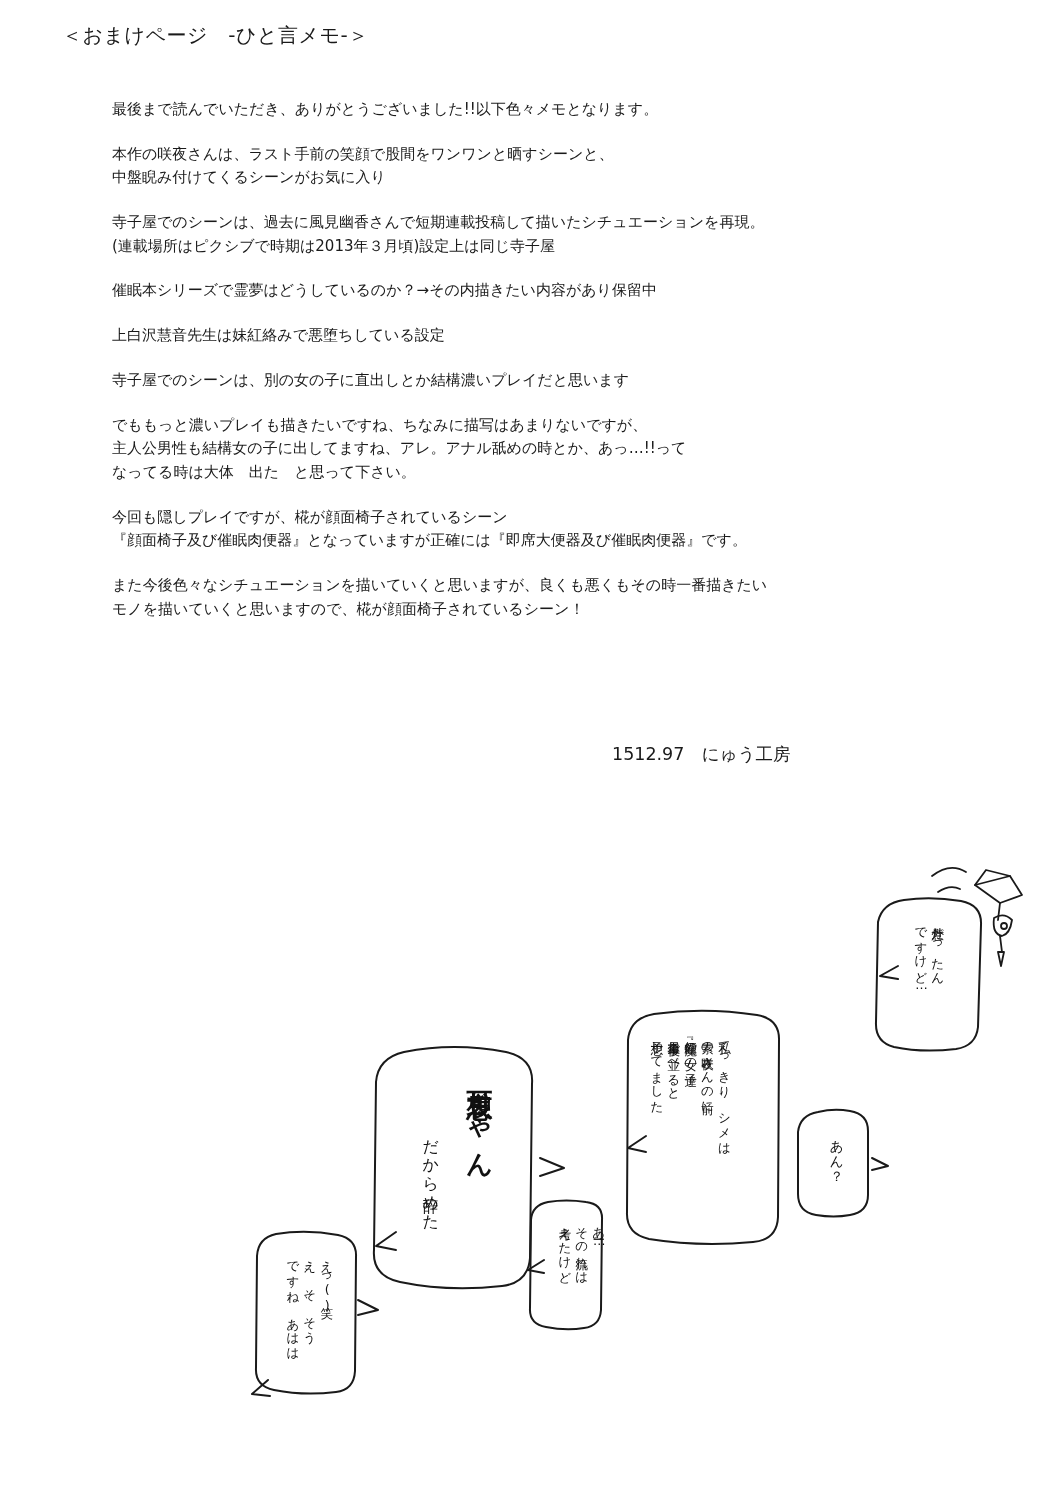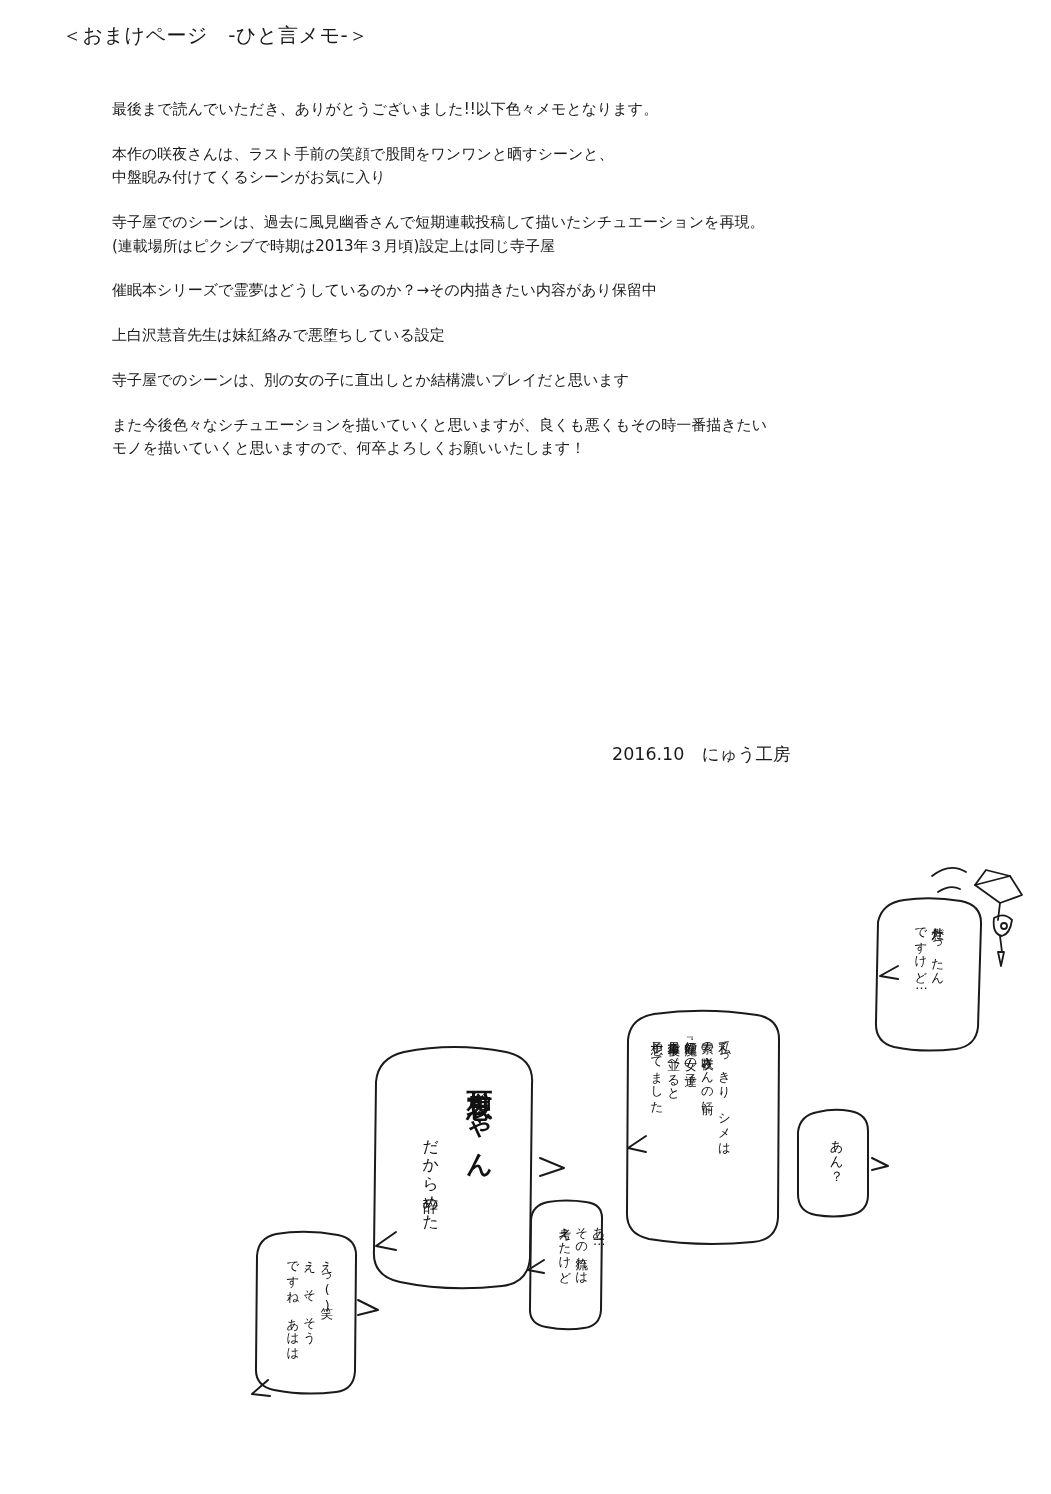--- a/index.html
+++ b/index.html
@@ -98,25 +98,30 @@
 
   <div class="memo-body">
     <p class="para">最後まで読んでいただき、ありがとうございました!!以下色々メモとなります。</p>
     <p class="para">本作の咲夜さんは、ラスト手前の笑顔で股間をワンワンと晒すシーンと、
 中盤睨み付けてくるシーンがお気に入り</p>
     <p class="para">寺子屋でのシーンは、過去に風見幽香さんで短期連載投稿して描いたシチュエーションを再現。
 (連載場所はピクシブで時期は2013年３月頃)設定上は同じ寺子屋</p>
     <p class="para">催眠本シリーズで霊夢はどうしているのか？→その内描きたい内容があり保留中</p>
     <p class="para">上白沢慧音先生は妹紅絡みで悪堕ちしている設定</p>
     <p class="para">寺子屋でのシーンは、別の女の子に直出しとか結構濃いプレイだと思います</p>
+    <p class="para">でももっと濃いプレイも描きたいですね、ちなみに描写はあまりないですが、
+主人公男性も結構女の子に出してますね、アレ。アナル舐めの時とか、あっ…!!って
+なってる時は大体　出た　と思って下さい。</p>
+    <p class="para">今回も隠しプレイですが、椛が顔面椅子されているシーン
+『顔面椅子及び催眠肉便器』となっていますが正確には『即席大便器及び催眠肉便器』です。</p>
     <p class="para">また今後色々なシチュエーションを描いていくと思いますが、良くも悪くもその時一番描きたい
-モノを描いていくと思いますので、何卒よろしくお願いいたします！</p>
+モノを描いていくと思いますので、椛が顔面椅子されているシーン！</p>
   </div>
 
-  <div class="signature">2016.10　にゅう工房</div>
+  <div class="signature">1512.97　にゅう工房</div>
 
   <div class="sketch">
     <svg width="1051" height="654" viewBox="0 0 1051 654" xmlns="http://www.w3.org/2000/svg">
       <g fill="none" stroke="#1a1a1a" stroke-width="2" stroke-linejoin="round" stroke-linecap="round">
 
         <g stroke-width="1.8">
           <path d="M975 45 L1010 36 L1022 55 L1000 63 Z"></path>
           <path d="M975 45 L986 30 L1010 36"></path>
           <path d="M1000 63 L998 80"></path>
           <path d="M994 78 q10 -6 18 2 q-2 14 -10 16 q-10 -2 -8 -18 Z"></path>

